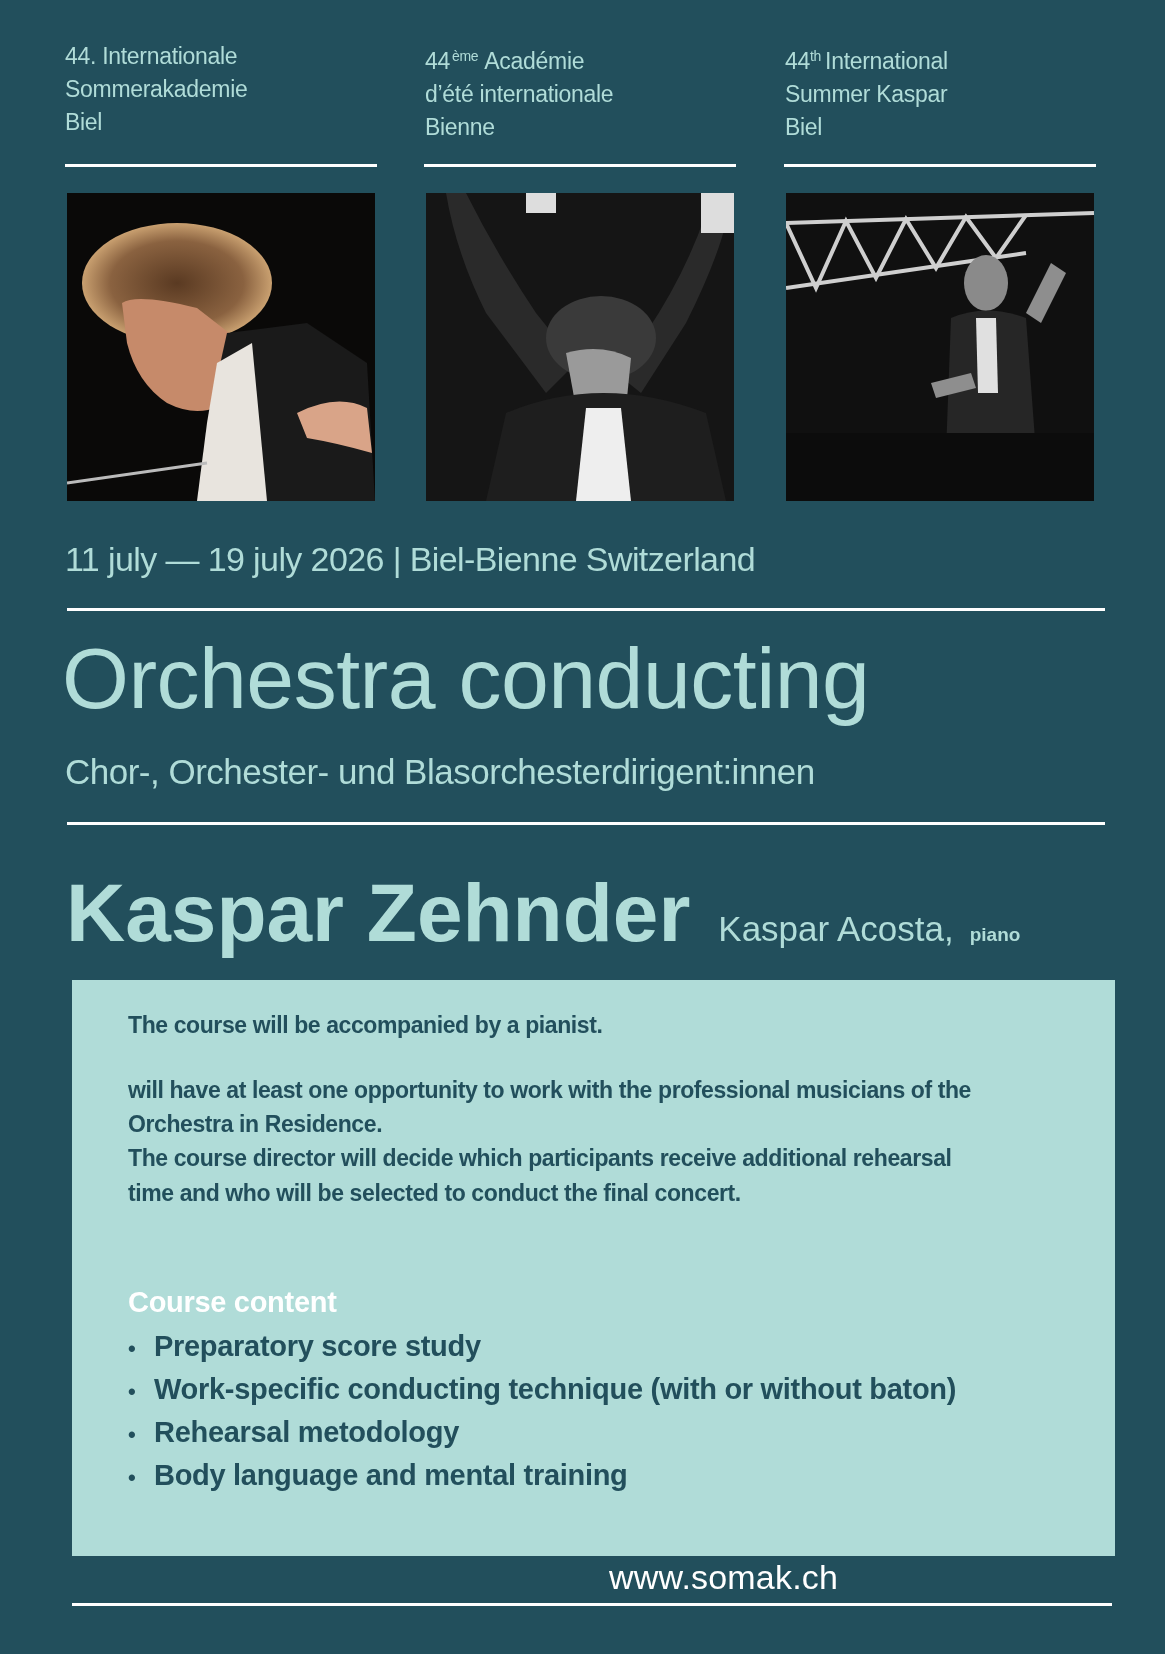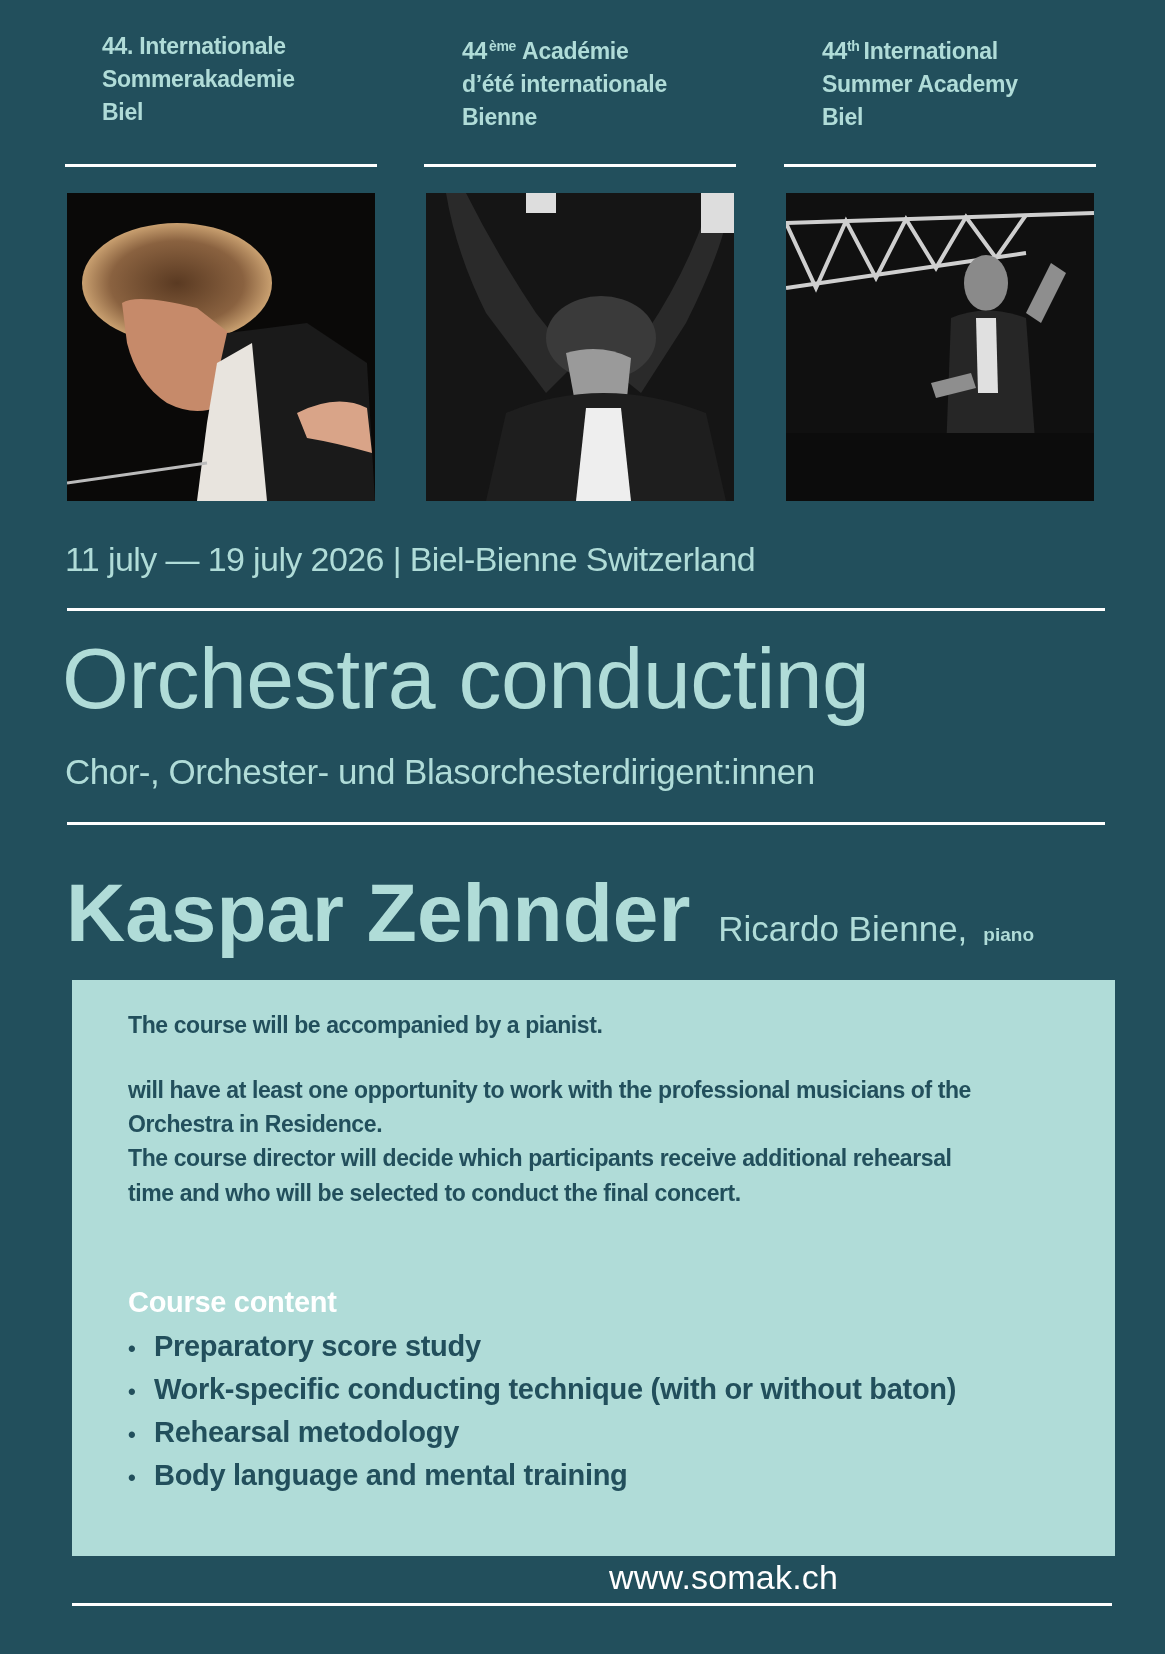--- a/index.html
+++ b/index.html
@@ -5,24 +5,23 @@
     html, body { margin: 0; padding: 0; }
     body {
       width: 1165px; height: 1654px;
       background: #224f5c;
       font-family: "Liberation Sans", "DejaVu Sans", sans-serif;
       color: #b0dcd8;
       position: relative;
       overflow: hidden;
     }
     .header-col {
-      position: absolute; top: 30px; width: 312px;
-      font-size: 23px; line-height: 33px; font-weight: 700;
+      position: absolute; top: 40px; width: 312px;
+      font-size: 23px; line-height: 33px; font-weight: 400;
       letter-spacing: -0.3px;
-      margin-left: 37px;
     }
     .header-col sup { font-size: 14px; vertical-align: 8px; margin: 0 6px 0 2px; }
     .header-rule { position: absolute; top: 164px; height: 3px; width: 312px; background: #ffffff; }
     .photo {
       position: absolute; top: 193px; width: 308px; height: 308px; overflow: hidden;
       background: #0b0b0b;
     }
     .photo svg { width: 100%; height: 100%; display: block; }
     .dateline {
       position: absolute; top: 540px; left: 65px;
@@ -79,21 +78,21 @@
 
 <div class="header-col" style="left:425px;">
   <div><span>44</span><sup>ème</sup><span>Académie</span></div>
   <div>d’été internationale</div>
   <div>Bienne</div>
 </div>
 <div class="header-rule" style="left:424px;"></div>
 
 <div class="header-col" style="left:785px;">
   <div><span>44</span><sup style="margin-left:0;margin-right:4px;text-align:right;">th</sup><span>International</span></div>
-  <div>Summer Academy</div>
+  <div>Summer Kaspar</div>
   <div>Biel</div>
 </div>
 <div class="header-rule" style="left:784px;"></div>
 
 <div class="photo" style="left:67px;" title="Conductor in profile, leaning forward with baton, warm backlit hair">
   <svg viewBox="0 0 308 308" preserveAspectRatio="none">
     <defs>
       <radialGradient id="hair1" cx="50%" cy="50%" r="50%">
         <stop offset="0%" stop-color="#5a3a22"></stop>
         <stop offset="70%" stop-color="#8a6240"></stop>
@@ -141,21 +140,21 @@
 
 <div class="dateline">11 july — 19 july 2026 | Biel-Bienne Switzerland</div>
 <div class="rule-full" style="top:608px; left:67px; width:1038px;"></div>
 
 <div class="title">Orchestra conducting</div>
 <div class="subtitle">Chor-, Orchester- und Blasorchesterdirigent:innen</div>
 <div class="rule-full" style="top:822px; left:67px; width:1038px;"></div>
 
 <div class="teacher">
   <span class="teacher-name">Kaspar Zehnder</span>
-  <span class="pianist">Ricardo Bienne,</span>
+  <span class="pianist">Kaspar Acosta,</span>
   <span class="pianist-role">piano</span>
 </div>
 
 <div class="infobox">
   <div class="info-text" style="top:28px;">The course will be accompanied by a pianist.</div>
   <div class="info-text" style="top:93px;">
     <div>will have at least one opportunity to work with the professional musicians of the</div>
     <div>Orchestra in Residence.</div>
     <div>The course director will decide which participants receive additional rehearsal</div>
     <div style="margin-top:1px;">time and who will be selected to conduct the final concert.</div>

